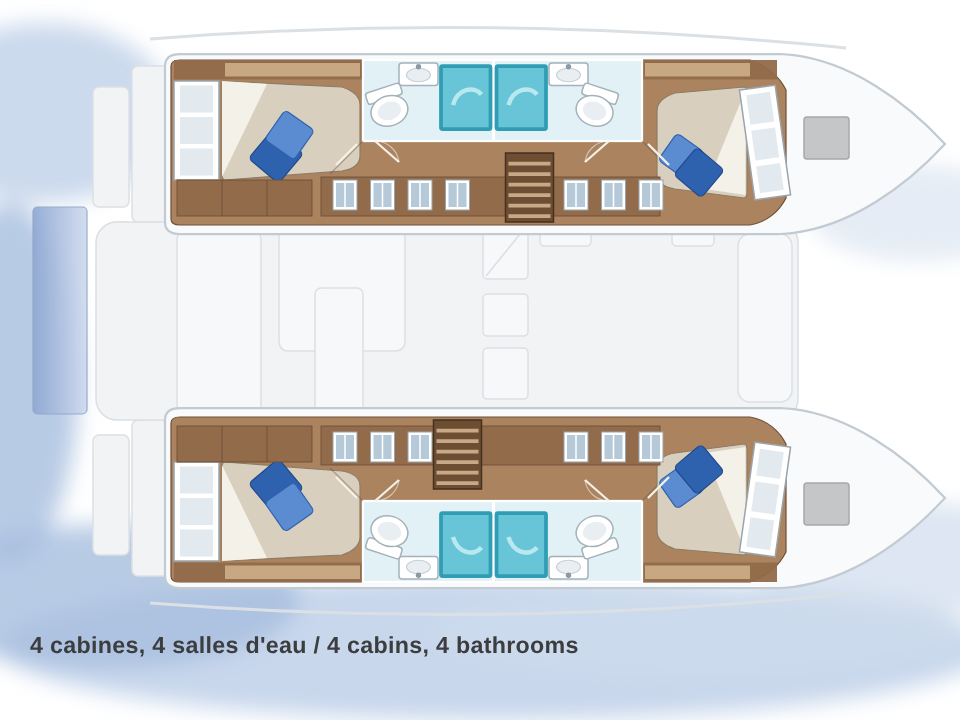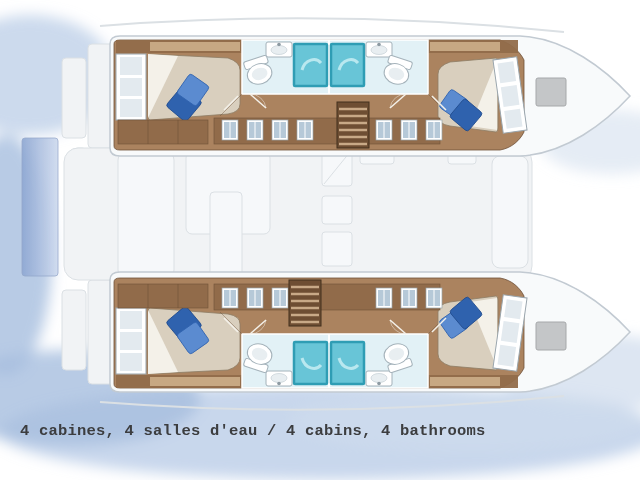--- a/index.html
+++ b/index.html
@@ -1,18 +1,18 @@
 <!DOCTYPE html>
 <html style="--background: #ffffff; --hull-stroke: #c2cad2; --hull-fill: #f8fafb; --deck-fill: #f1f3f5; --deck-stroke: #dbe0e4; --furniture-fill: #f6f8fa; --wood: #ab835f; --wood-dark: #6f5138; --wood-trim: #916b4a; --cabinet-tan: #c7a883; --bed-beige: #d9cfbe; --bed-white: #f4f1e9; --bed-stroke: #8d7c64; --pillow-dark: #2f62ae; --pillow-light: #5b8bd0; --shower-fill: #68c5d7; --shower-frame: #2f9db4; --shower-swirl: #c2ebf2; --bath-floor: #e2f1f6; --fixture-white: #ffffff; --fixture-stroke: #a4b2ba; --fixture-inner: #e8eef1; --window-frame: #ffffff; --window-frame-stroke: #99a5ad; --window-pane: #e3eaef; --band-window: #b6c9d8; --stairs-dark: #6e4e33; --stairs-stroke: #43301f; --stairs-tread: #c8a987; --hatch-gray: #c4c6c8; --hatch-stroke: #a6a8aa; --water-1: #b6cae6; --water-2: #cfdced; --water-3: #a6bede; --stern-box-stroke: #8fa3c8; --caption-color: #3c3d3f;"><head>
 <meta charset="utf-8">
 <style>
   html,body{margin:0;padding:0;background:#fff;}
   .stage{
     position:relative;width:640px;height:480px;background:var(--background,#fff);
-    overflow:hidden;font-family:Liberation Mono, monospace;
+    overflow:hidden;font-family:Liberation Sans, sans-serif;
   }
   .plan-svg{position:absolute;left:0;top:0;}
   .caption{
     position:absolute;left:20px;top:422px;width:600px;
     font-size:15.5px;font-weight:bold;color:var(--caption-color,#3c3d3f);
     letter-spacing:.2px;
   }
 </style>
 </head>
 <body>

